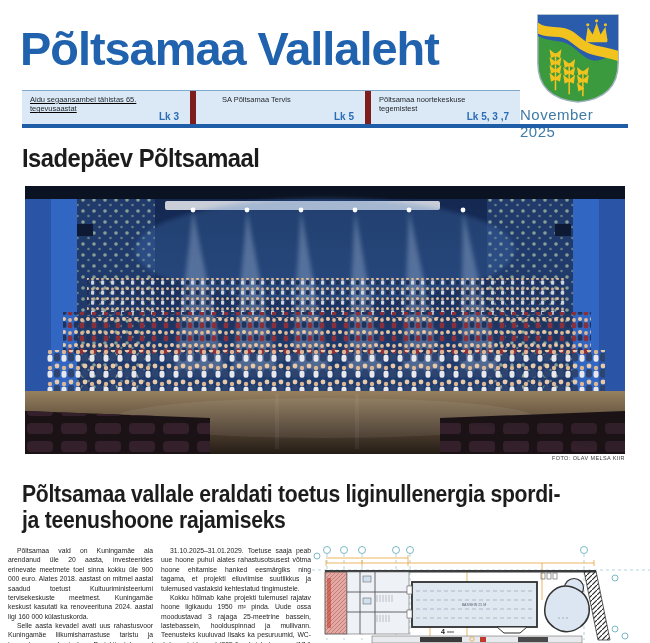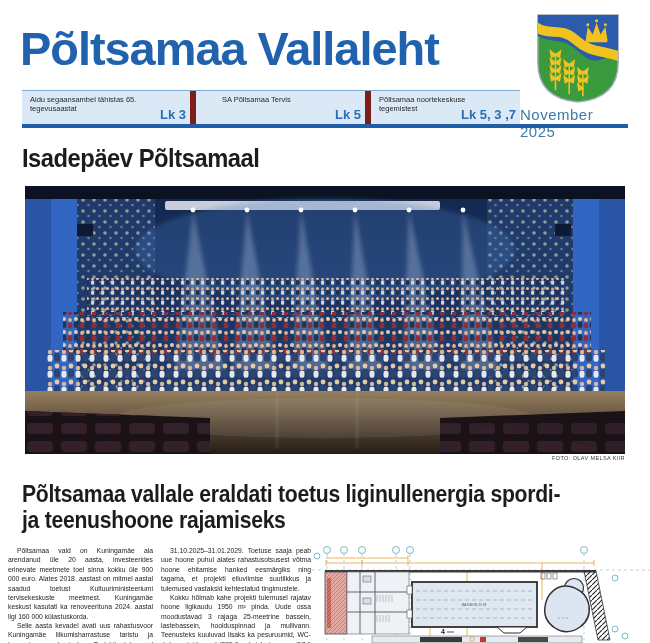--- a/index.html
+++ b/index.html
@@ -20,26 +20,26 @@
     position:absolute; left:520px; top:106px; width:110px;
     font-size:15px; color:#3e7ba8; letter-spacing:.5px;
   }
   
   .teaser-bar {
     position:absolute; left:22px; top:90px; width:498px; height:34px;
     background:#dbe9f6; border-top:1px solid #7fa9cf; display:flex;
   }
   .teaser { position:relative; height:100%; padding:4px 8px 2px 8px; }
   .teaser + .teaser { border-left:6px solid #7f1d1d; }
-  .teaser-1 { width:168px; } .teaser-2 { width:175px; } .teaser-3 { width:155px; }
+  .teaser-1 { width:168px;text-decoration:underline; } .teaser-2 { width:175px; } .teaser-3 { width:155px; }
   .teaser-text { font-size:7.5px; line-height:1.25; color:#23292e; max-width:120px; }
   .teaser-2 .teaser-text { padding-left:18px; }
   .teaser-page {
-    position:absolute; right:4px; bottom:2px;
-    font-size:13px; font-weight:bold; color:#2a6db5;padding-left:32px;
+    position:absolute; right:11px; bottom:2px;
+    font-size:10px; font-weight:bold; color:#2a6db5;padding-left:32px;
   }
   .blue-rule { position:absolute; left:22px; top:124px; width:606px; height:4px; background:#1f5ea7; }
   
   .headline-1 {
     position:absolute; left:22px; top:144px; font-size:25px; font-weight:bold;
     color:#1c1c1c; letter-spacing:-0.5px; white-space:nowrap;
     transform:scaleX(0.95); transform-origin:left center;
   }
   .photo { position:absolute; left:25px; top:186px; width:600px; height:268px; }
   .photo-credit {

